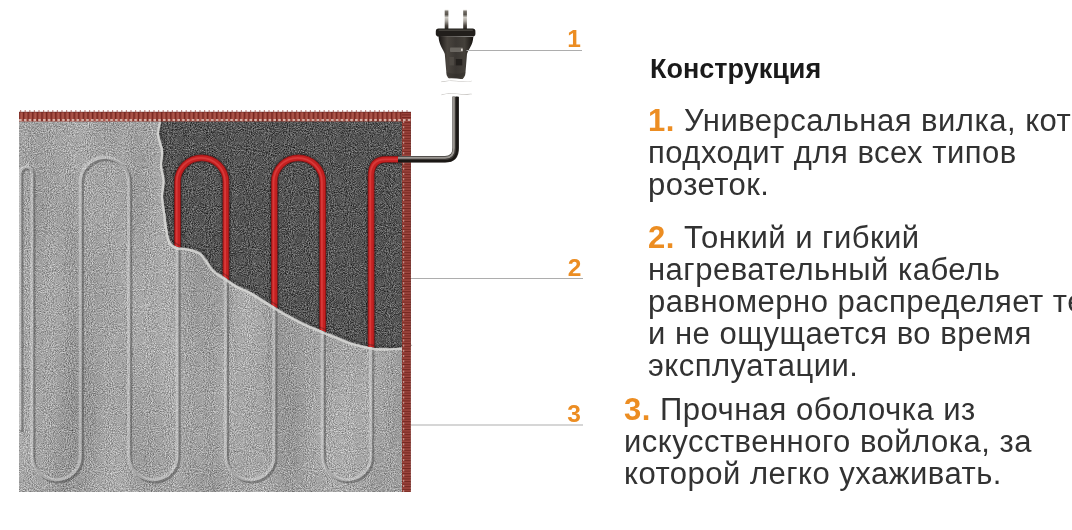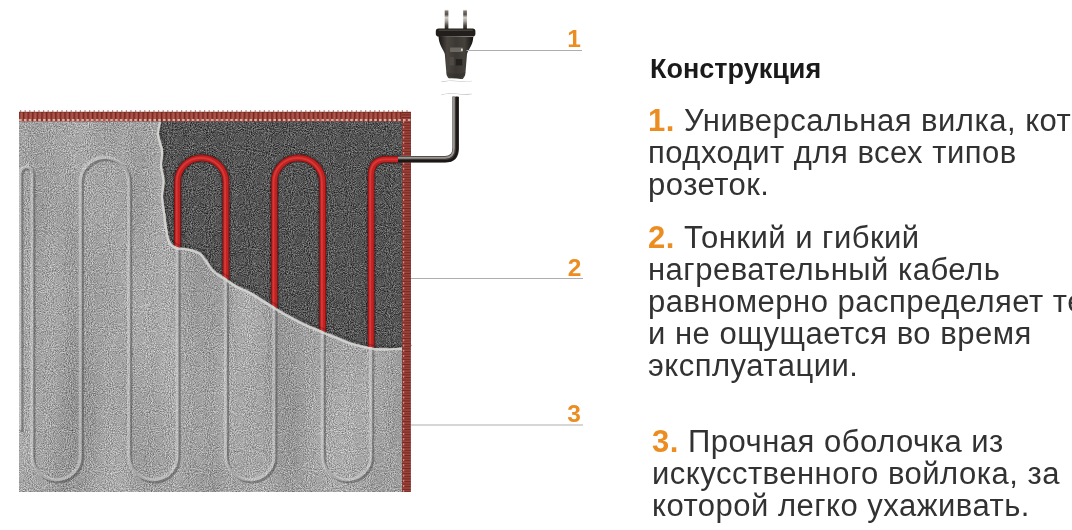--- a/index.html
+++ b/index.html
@@ -149,14 +149,14 @@
 <g font-family="Liberation Sans, sans-serif" font-size="24.5" font-weight="bold" fill="#ec8d22" text-anchor="end">
   <text x="581" y="46.5">1</text>
   <text x="581.5" y="275.5">2</text>
   <text x="581" y="421.5">3</text>
 </g>
 </svg>
 
 <div id="hd">Конструкция</div>
 <div class="txt" style="left:648px;top:105.3px;"><span class="num">1.</span> Универсальная вилка, которая<br>подходит для всех типов<br>розеток.</div>
 <div class="txt" style="left:648px;top:221.7px;"><span class="num">2.</span> Тонкий и гибкий<br>нагревательный кабель<br>равномерно распределяет тепло<br>и не ощущается во время<br>эксплуатации.</div>
-<div class="txt" style="left:652px;top:394.3px;margin-top:32px;"><span class="num">3.</span> Прочная оболочка из<br>искусственного войлока, за<br>которой легко ухаживать.</div>
+<div class="txt" style="left:624px;top:394.3px;"><span class="num">3.</span> Прочная оболочка из<br>искусственного войлока, за<br>которой легко ухаживать.</div>
 </div>
 
 </body></html>

